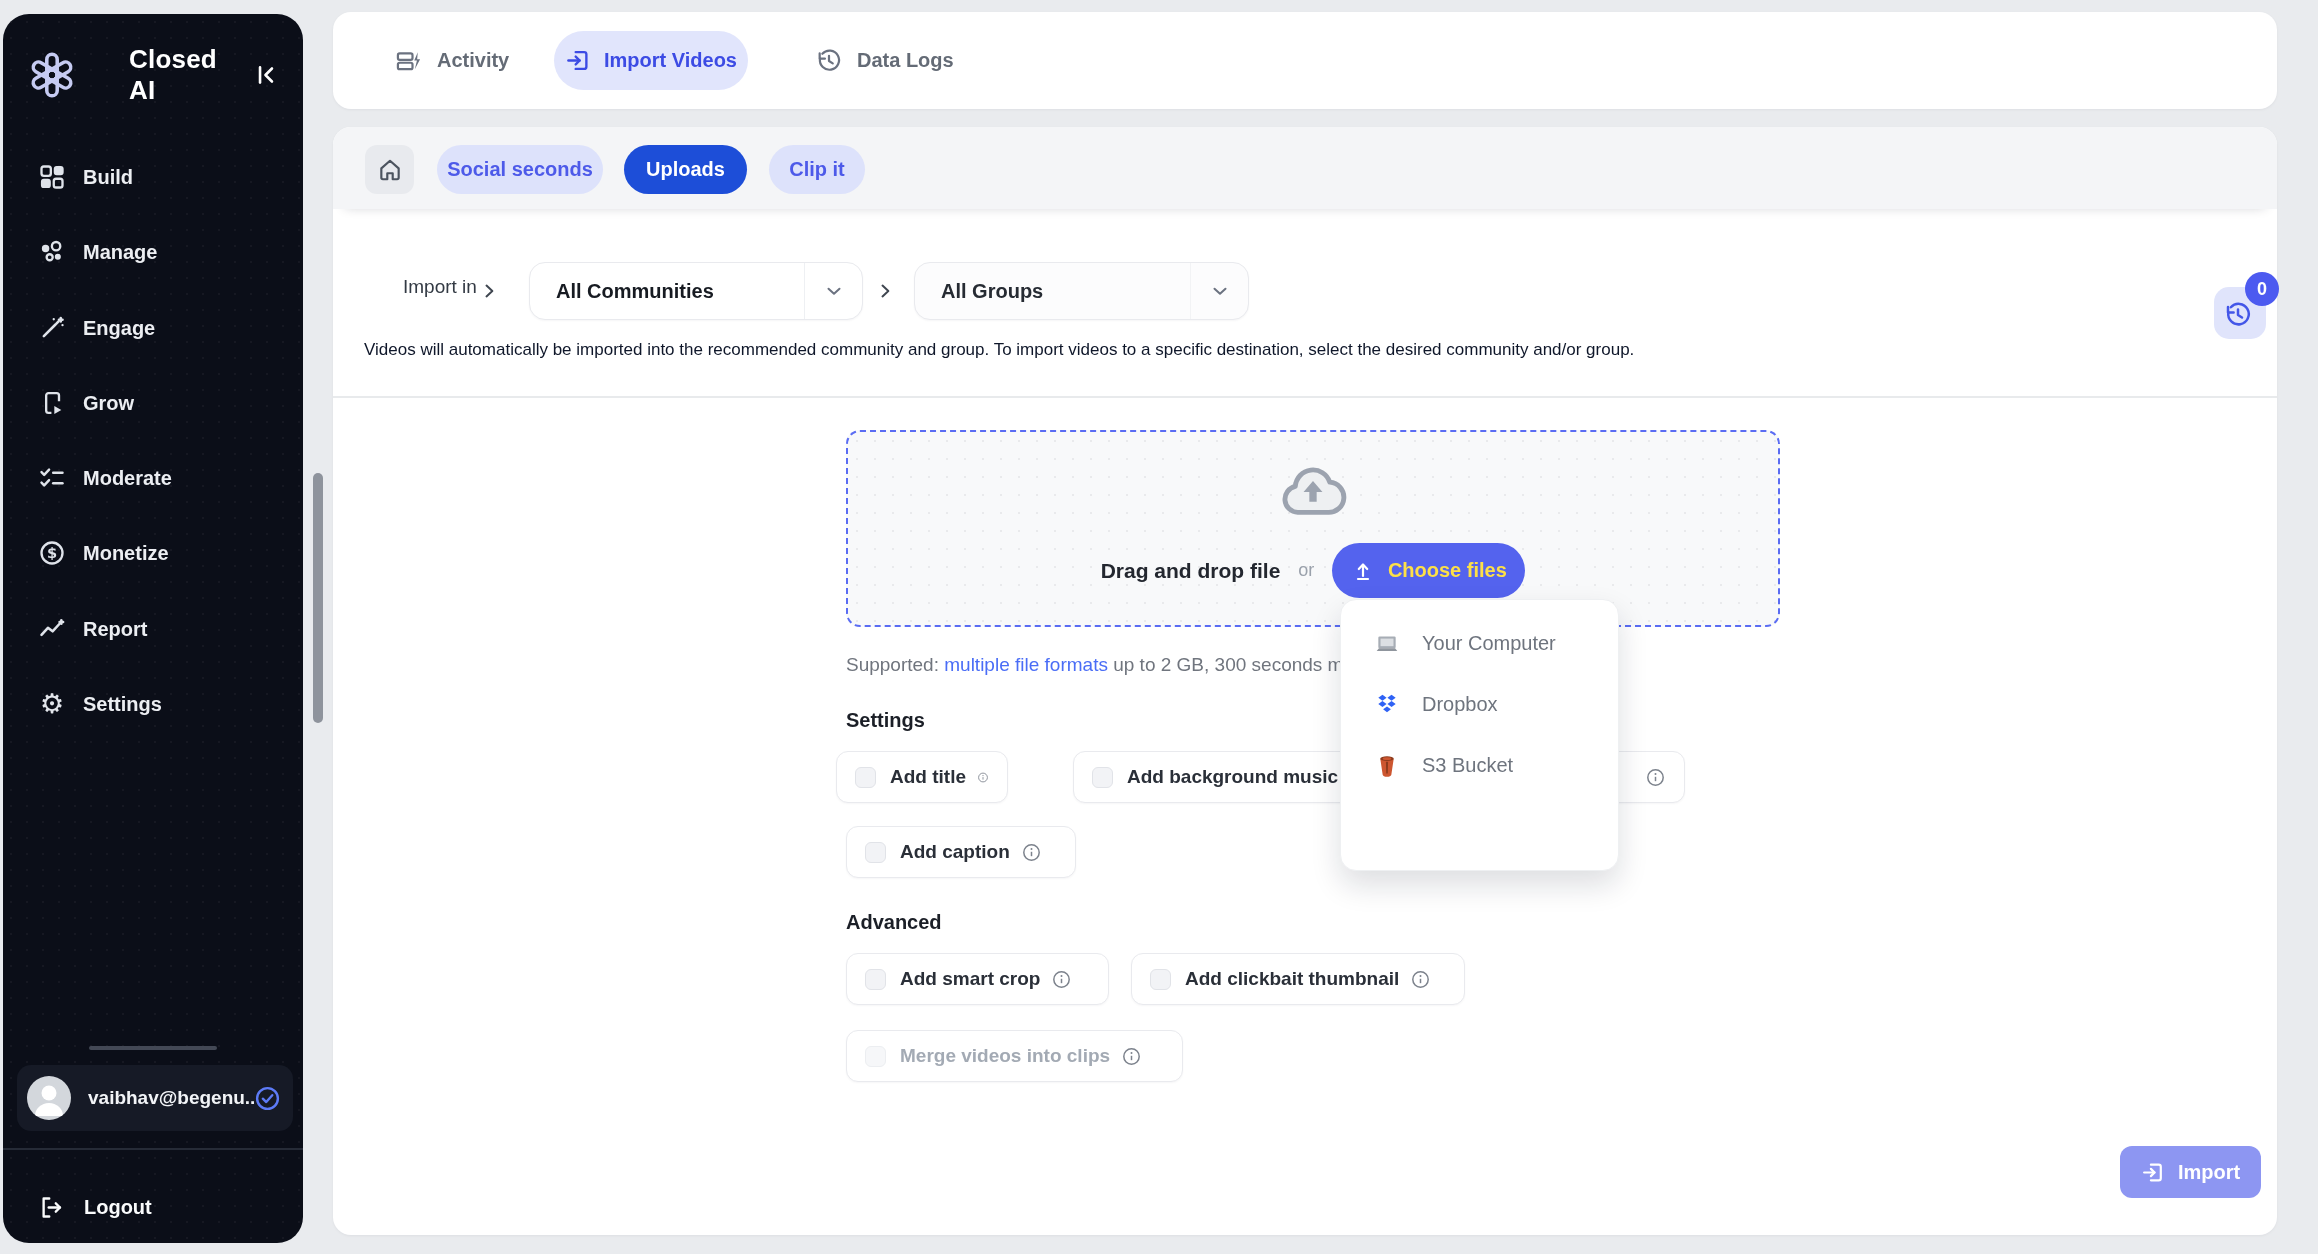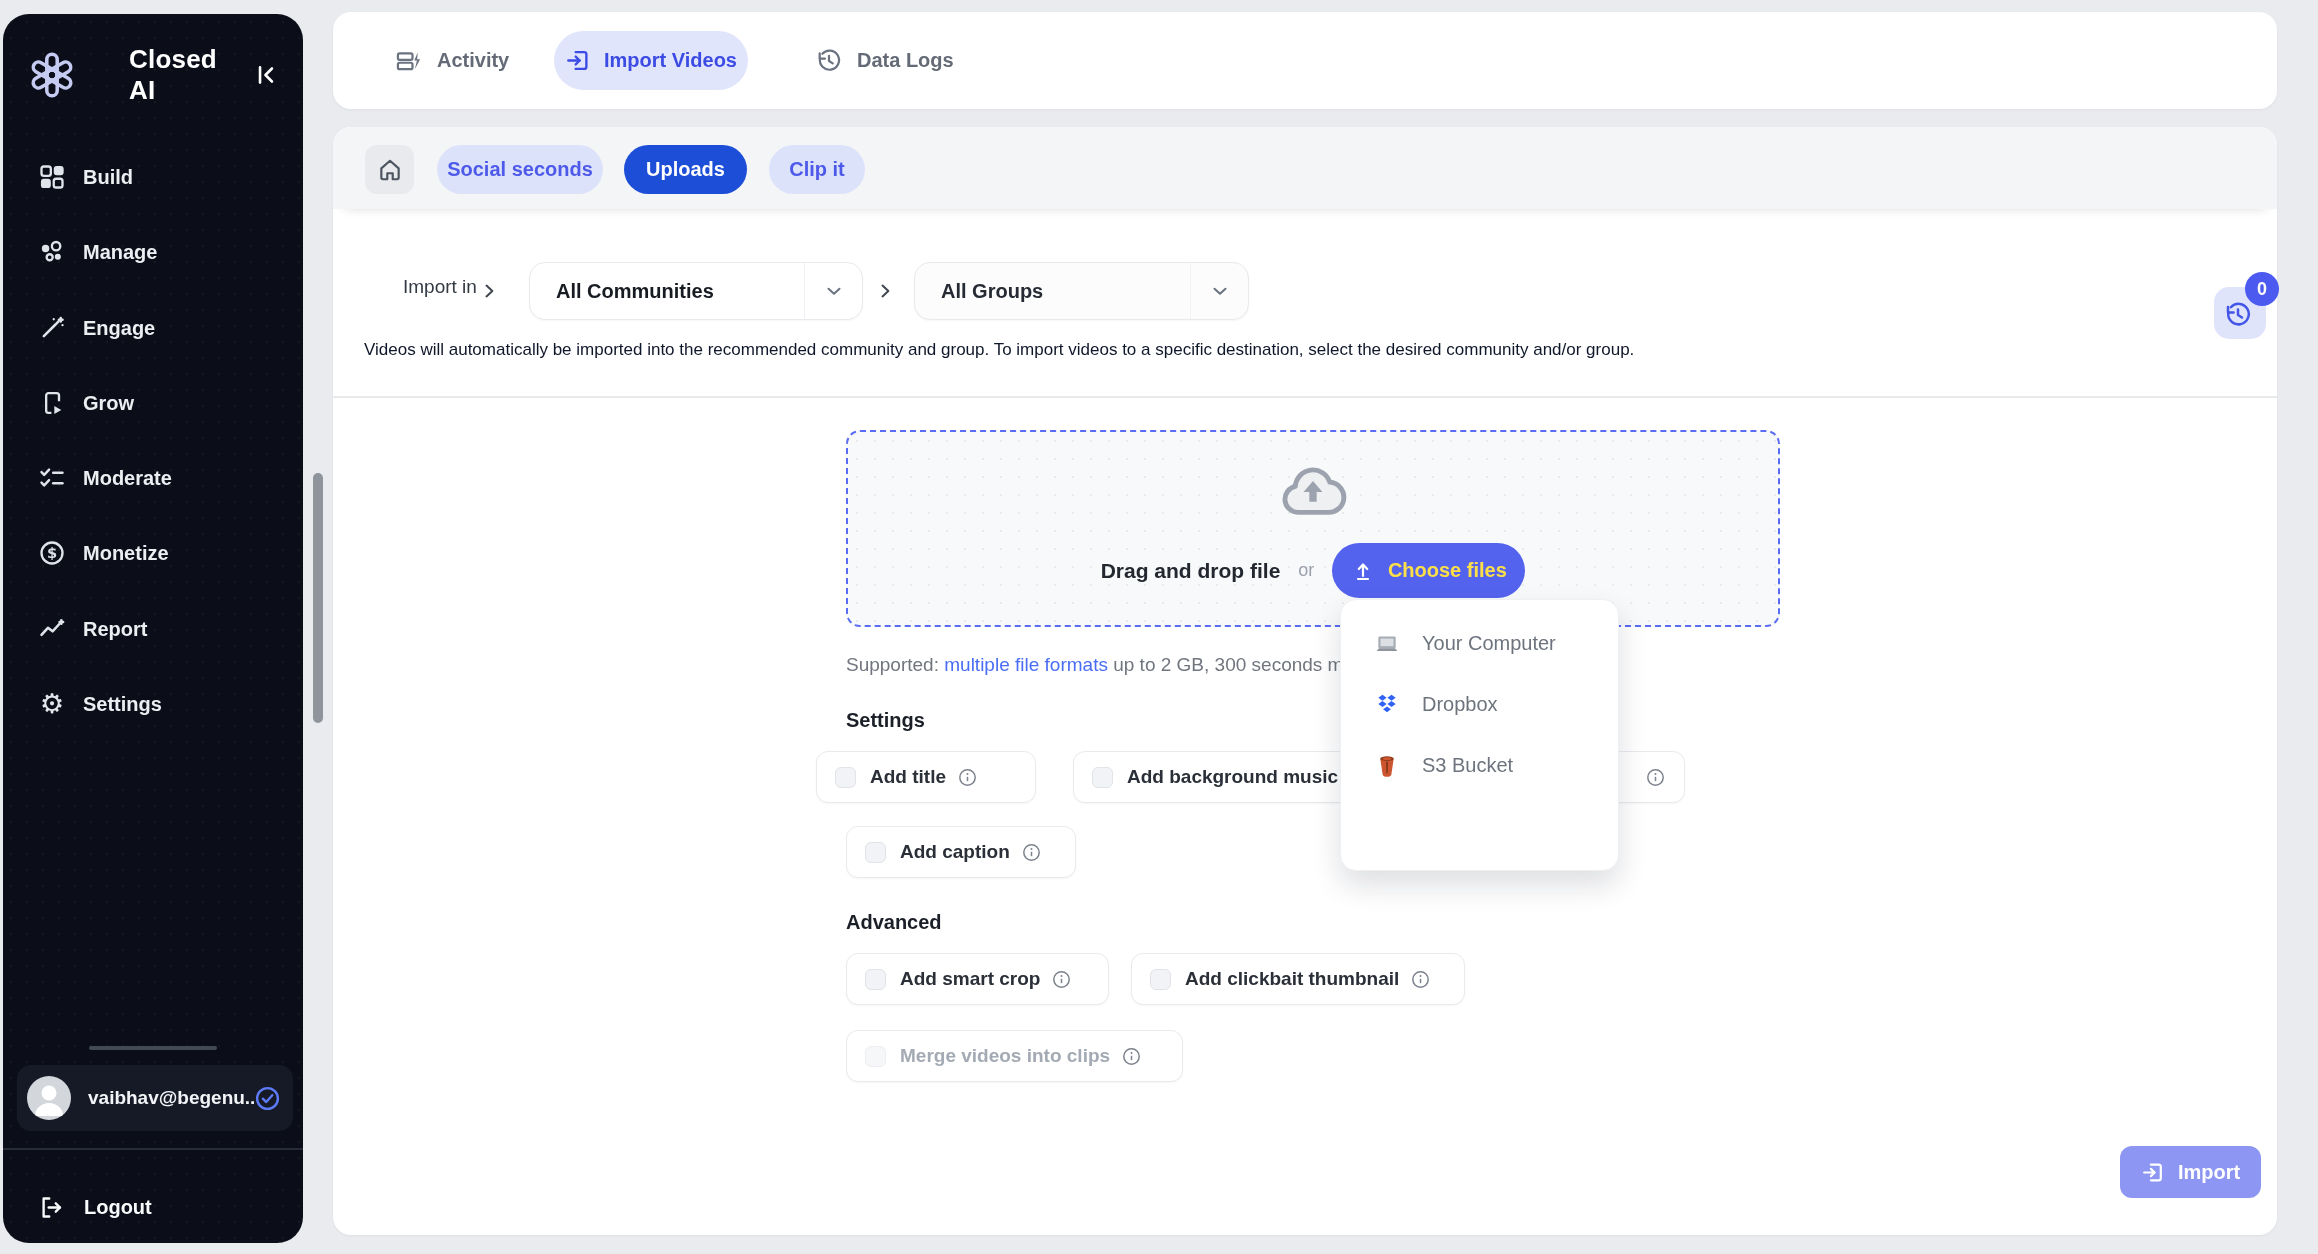--- a/index.html
+++ b/index.html
@@ -339,21 +339,21 @@
   </div>
 
   <p class="supported">
     <span>Supported:</span>
     <a>multiple file formats</a>
     <span>up to 2 GB, 300 seconds max</span>
   </p>
 
   <h3 class="section-h" style="top:582px">Settings</h3>
 
-  <div class="opt-card" style="left:483px;top:624px;width:220px">
+  <div class="opt-card" style="left:503px;top:624px;width:172px">
     <span class="cb"></span>
     <span class="lb">Add title</span>
     <svg class="info" viewBox="0 0 24 24" fill="none" stroke="currentColor" stroke-width="1.7">
         <circle cx="12" cy="12" r="8.8"></circle>
         <line x1="12" y1="11.2" x2="12" y2="16.2"></line>
         <circle cx="12" cy="8.1" r="1.15" fill="currentColor" stroke="none"></circle>
       </svg>
   </div>
   <div class="opt-card" style="left:740px;top:624px;width:612px">
     <span class="cb"></span>

